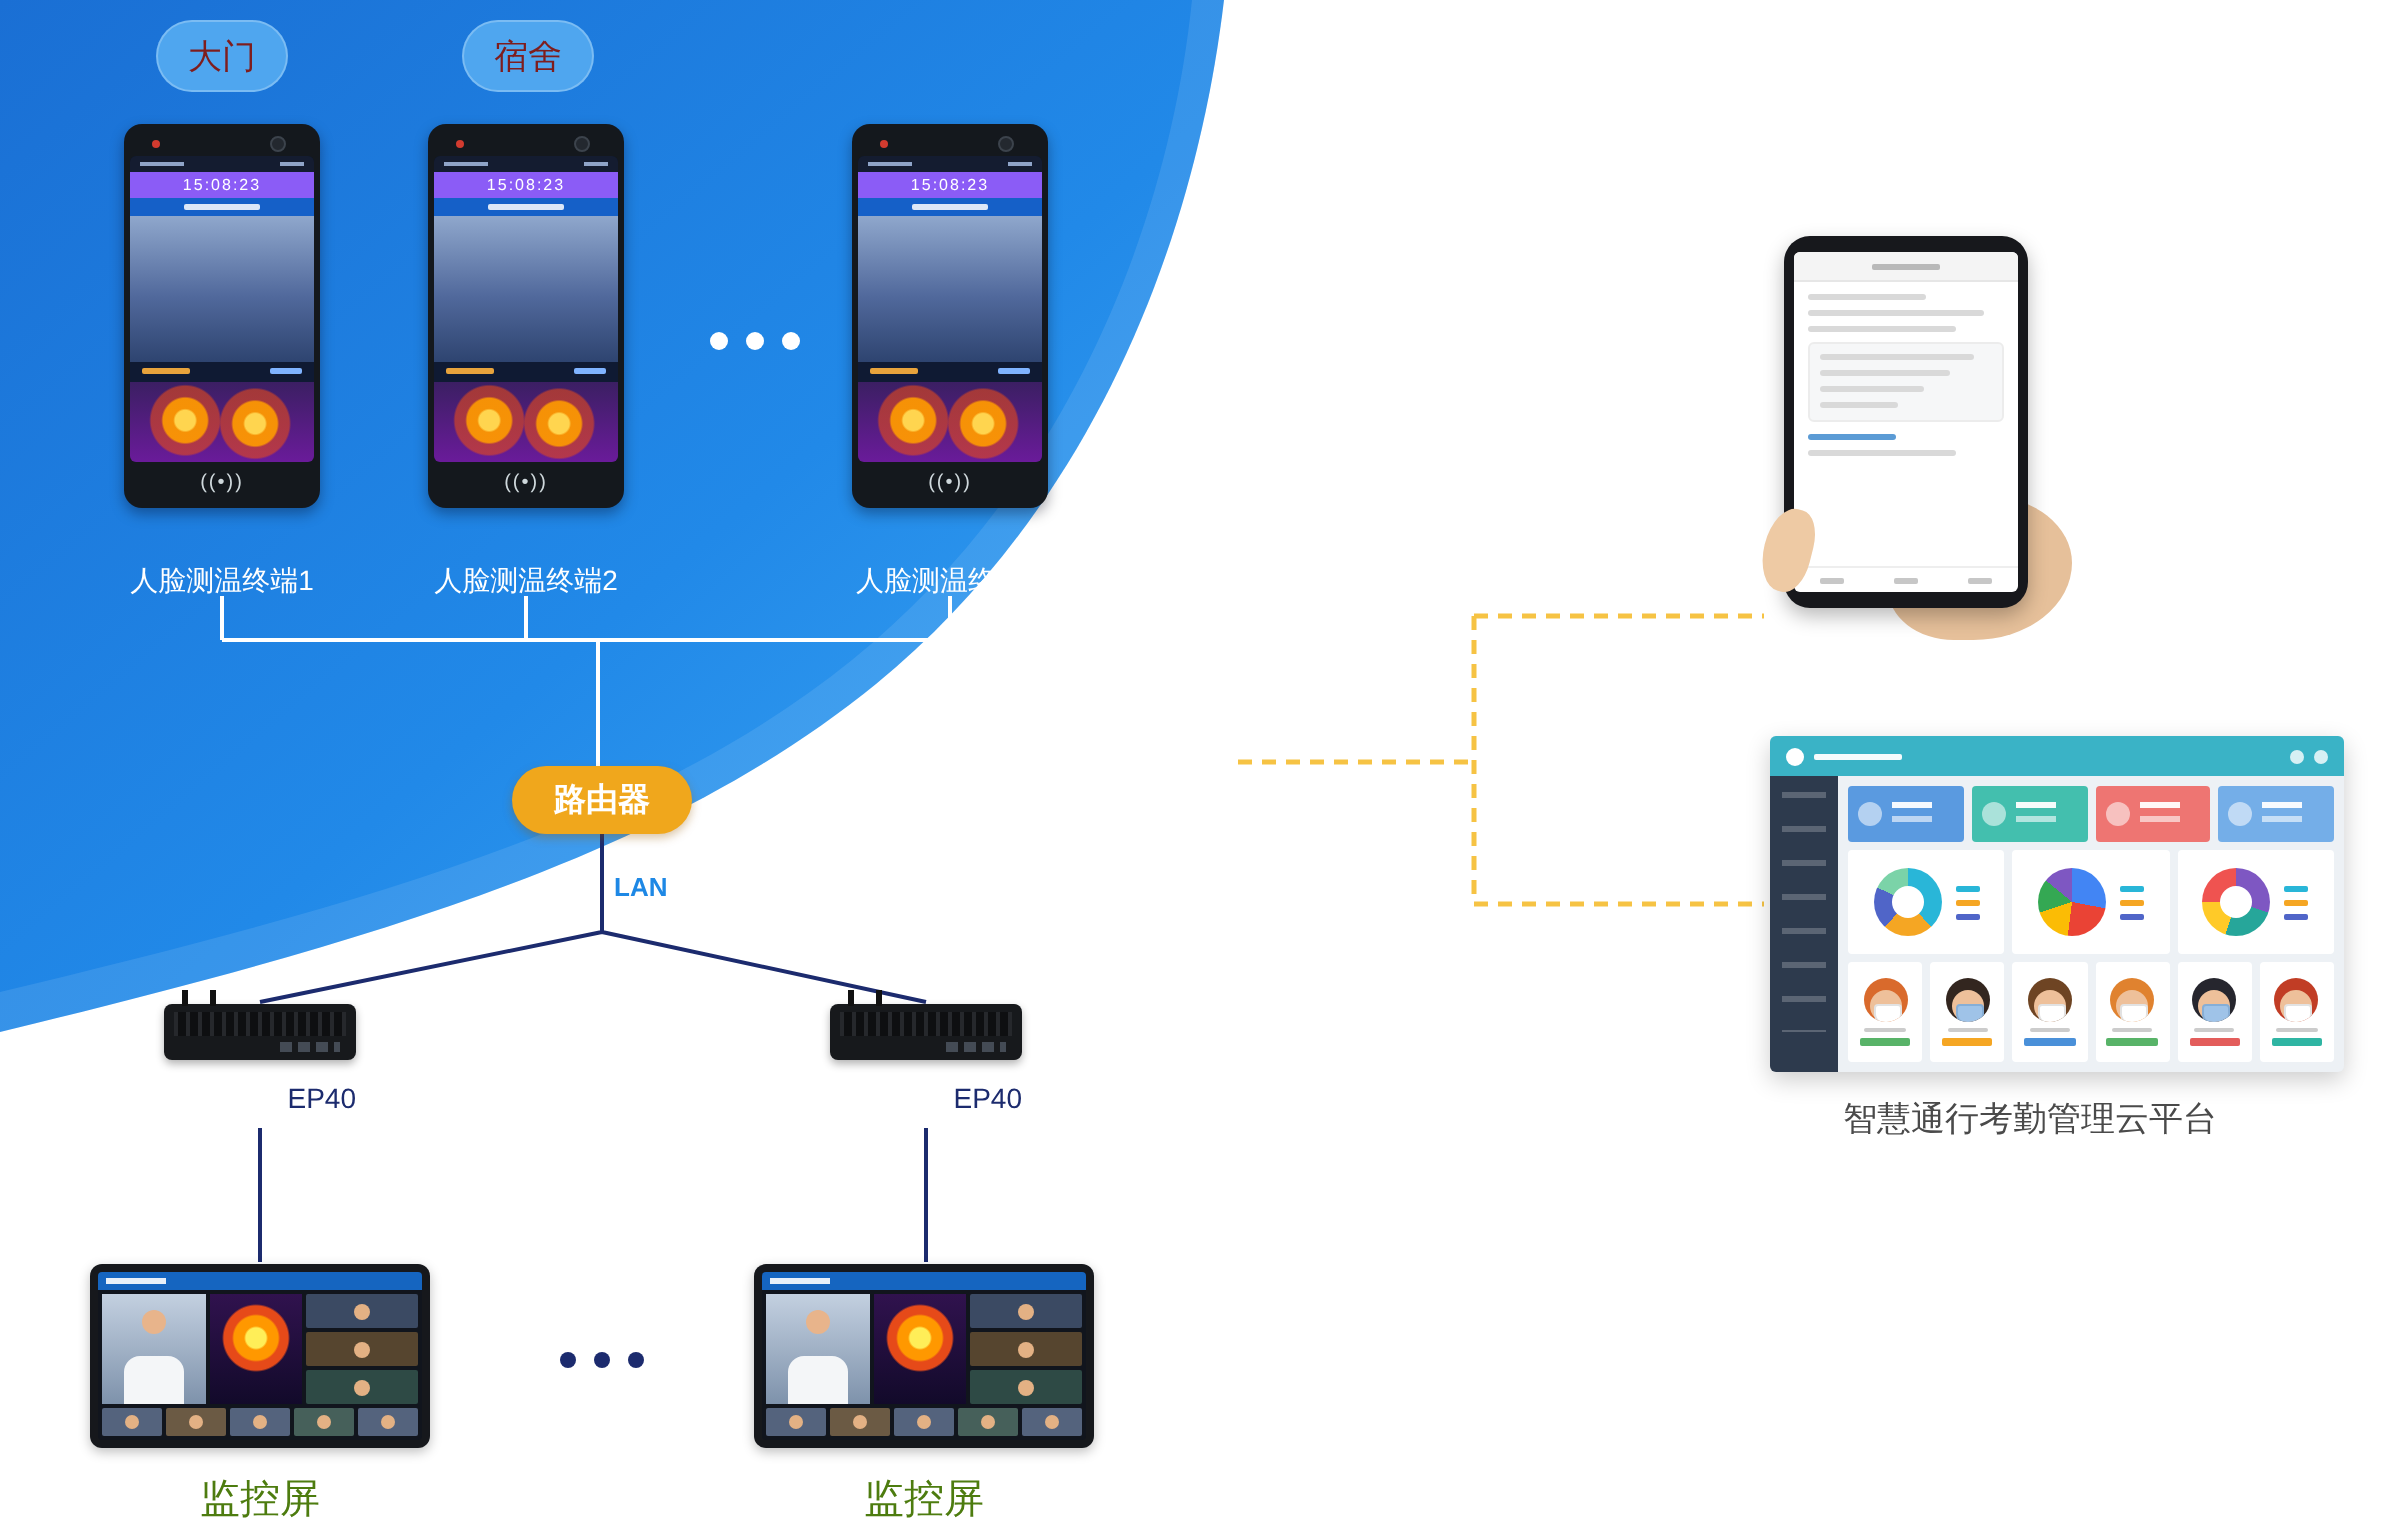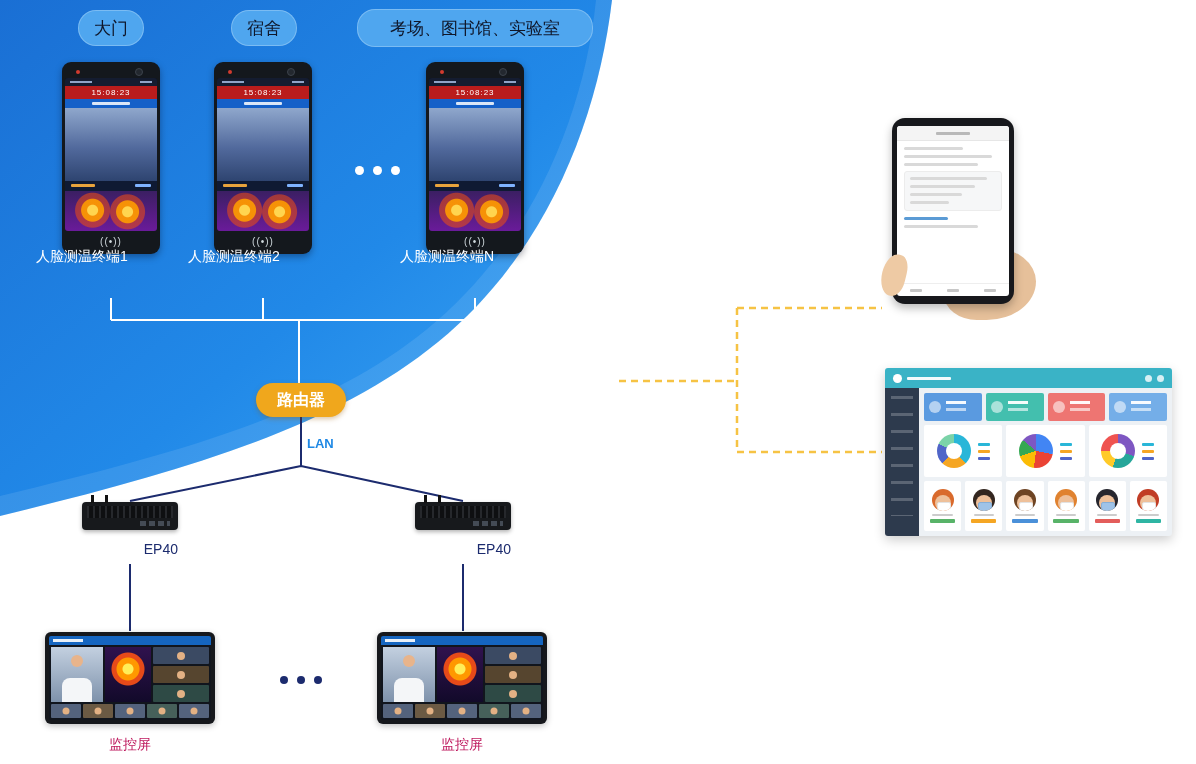--- a/index.html
+++ b/index.html
@@ -4,56 +4,56 @@
 <style>
   html,body{margin:0;padding:0;background:#fff;font-family:"Liberation Sans",sans-serif;}
   .canvas{position:relative;width:1196px;height:764px;background:#fff;overflow:hidden;}
   .canvas *{box-sizing:border-box;}
   svg.layer{position:absolute;left:0;top:0;pointer-events:none;}
   .bg{z-index:0;}
   .lines{z-index:3;}
 
   
   .pill{position:absolute;z-index:4;height:36px;border-radius:18px;background:#4fa6ef;
-        color:#0f172a;font-size:17px;display:flex;align-items:center;justify-content:center;
+        color:#7f1d1d;font-size:17px;display:flex;align-items:center;justify-content:center;
         box-shadow:inset 0 0 0 1px rgba(255,255,255,.25);}
   
   .terminal{position:absolute;top:62px;width:98px;height:192px;z-index:4;}
   .t-frame{width:100%;height:100%;background:#14181d;border-radius:9px;padding:3px;
            display:flex;flex-direction:column;box-shadow:0 3px 7px rgba(0,0,20,.35);}
   .t-bezel{height:13px;position:relative;}
   .t-led{position:absolute;left:11px;top:5px;width:4px;height:4px;border-radius:50%;background:#d23b2f;}
   .t-cam{position:absolute;right:14px;top:3px;width:8px;height:8px;border-radius:50%;
          background:#23282f;border:1px solid #3c434c;}
   .t-screen{flex:1;background:#0d1526;border-radius:3px;overflow:hidden;display:flex;flex-direction:column;}
   .t-status{height:8px;background:#141c30;position:relative;}
   .t-status::before{content:"";position:absolute;left:5px;top:3px;width:22px;height:2px;background:#8fa4c8;}
   .t-status::after{content:"";position:absolute;right:5px;top:3px;width:12px;height:2px;background:#8fa4c8;}
   .t-time{height:13px;color:#fff;font-size:8px;line-height:13px;text-align:center;
-          letter-spacing:1px;background:#b91c1c;}
+          letter-spacing:1px;background:#8b5cf6;}
   .t-title{height:9px;background:#1560c8;position:relative;}
   .t-title::before{content:"";position:absolute;left:50%;top:3px;transform:translateX(-50%);
                    width:38px;height:3px;background:rgba(255,255,255,.85);border-radius:1px;}
   .t-photo{flex:1;position:relative;background:linear-gradient(180deg,#8fa7cc 0%,#51699c 55%,#2e4470 100%);overflow:hidden;}
   .pers{position:absolute;bottom:2px;width:16px;}
   .pers .hd{width:8px;height:8px;border-radius:50%;background:#e8b48b;margin:0 auto;}
   .pers .bd{width:16px;height:18px;border-radius:4px 4px 0 0;margin-top:1px;background:#f2f4f7;}
   .pp1{left:5px;}  .pp2{left:25px;} .pp3{left:45px;} .pp4{left:66px;}
   .pp2 .bd{background:#37507e;} .pp3 .bd{background:#e9edf2;} .pp4 .bd{background:#d7dde6;}
   .pp2{bottom:6px;} .pp3{bottom:1px;}
   .t-info{height:10px;background:#0f1a33;position:relative;}
   .t-info::before{content:"";position:absolute;left:6px;top:3px;width:24px;height:3px;background:#e8a33c;border-radius:1px;}
   .t-info::after{content:"";position:absolute;right:6px;top:3px;width:16px;height:3px;background:#7fb3ff;border-radius:1px;}
   .t-thermal{height:40px;background:
       radial-gradient(circle at 30% 48%, #ffd54f 0 5px, rgba(255,152,0,.95) 6px 11px, rgba(230,74,25,.6) 12px 17px, transparent 18px),
       radial-gradient(circle at 68% 52%, #ffd54f 0 5px, rgba(255,152,0,.95) 6px 11px, rgba(230,74,25,.6) 12px 17px, transparent 18px),
       linear-gradient(180deg,#3b1f63,#6a1b9a);}
   .t-foot{height:20px;text-align:center;}
   .t-speaker{color:#cfd8dc;font-size:10px;line-height:20px;letter-spacing:1px;}
-  .t-label{position:absolute;top:248px;width:150px;text-align:left;color:#fff;font-size:14px;z-index:4;}
+  .t-label{position:absolute;top:282px;width:150px;text-align:center;color:#fff;font-size:14px;z-index:4;}
 
   
   .dots{position:absolute;display:flex;gap:9px;z-index:4;}
   .dots i{width:9px;height:9px;border-radius:50%;display:block;}
   .dots-white i{background:#fff;}
   .dots-navy i{width:8px;height:8px;background:#1c2b6e;}
 
   
   .router{position:absolute;left:256px;top:383px;width:90px;height:34px;border-radius:17px;
           background:#f0a71c;color:#fff;font-size:16px;font-weight:bold;z-index:4;
@@ -91,21 +91,21 @@
   .m-thumb:nth-child(2){background:#56452f;}
   .m-thumb:nth-child(3){background:#2e4a45;}
   .m-thumb::before{content:"";position:absolute;left:50%;top:50%;transform:translate(-50%,-50%);
         width:8px;height:8px;border-radius:50%;background:#e3b184;}
   .m-strip{height:16px;display:flex;gap:2px;padding:0 2px 2px;}
   .m-cell{flex:1;border-radius:1px;position:relative;background:#54637d;}
   .m-cell:nth-child(2){background:#6b5a44;}
   .m-cell:nth-child(4){background:#46605a;}
   .m-cell::before{content:"";position:absolute;left:50%;top:50%;transform:translate(-50%,-50%);
         width:7px;height:7px;border-radius:50%;background:#e3b184;}
-  .m-label{position:absolute;top:736px;width:170px;text-align:center;color:#be185d;font-size:14px;z-index:4;}
+  .m-label{position:absolute;top:736px;width:170px;text-align:center;color:#4d7c0f;font-size:20px;z-index:4;}
 
   
   .phone-wrap{position:absolute;left:886px;top:118px;width:140px;height:194px;z-index:4;}
   .palm{position:absolute;right:-10px;bottom:-8px;width:92px;height:72px;background:#e6c09a;
         border-radius:48% 52% 60% 40%;}
   .phone{position:absolute;left:6px;top:0;width:122px;height:186px;background:#17181c;
         border-radius:13px;padding:8px 5px;box-shadow:0 4px 10px rgba(0,0,0,.28);}
   .ph-screen{width:100%;height:100%;background:#fff;border-radius:3px;overflow:hidden;
         display:flex;flex-direction:column;}
   .ph-header{height:15px;background:#f4f4f4;border-bottom:1px solid #e6e6e6;position:relative;}
@@ -180,21 +180,20 @@
         <stop offset="0.55" stop-color="#2189e8"></stop>
         <stop offset="1" stop-color="#3fa9f5"></stop>
       </linearGradient>
     </defs>
     <path d="M0,0 H612 C598,118 548,252 438,342 C330,430 180,472 0,516 Z" fill="url(#bgGrad)"></path>
     <path d="M612,0 C598,118 548,252 438,342 C330,430 180,472 0,516 L0,496 C178,453 322,414 426,330 C532,244 584,116 596,0 Z" fill="rgba(255,255,255,0.10)"></path>
   </svg>
 
   <div class="pill" style="left:78px;top:10px;width:66px">大门</div>
   <div class="pill" style="left:231px;top:10px;width:66px">宿舍</div>
-  <div class="pill" style="left:357px;top:9px;width:236px;height:38px">考场、图书馆、实验室</div>
 
   <svg class="layer lines" width="1196" height="764" viewBox="0 0 1196 764">
     <g stroke="#ffffff" stroke-width="2" fill="none">
       <path d="M111,298 V320 M263,298 V320 M475,298 V320 M111,320 H475 M299,320 V383"></path>
     </g>
     <g stroke="#1c2b6e" stroke-width="2" fill="none">
       <path d="M301,417 V466 M301,466 L130,501 M301,466 L463,501 M130,564 V631 M463,564 V631"></path>
     </g>
     <g stroke="#f6c344" stroke-width="2.5" fill="none" stroke-dasharray="7 5">
       <path d="M619,381 H737 M737,308 V452 M737,308 H882 M737,452 H882"></path>
@@ -446,14 +445,15 @@
             </div>
           <div class="d-face">
               <span class="head h6"></span>
               <span class="nm"></span>
               <span class="tag tg6"></span>
             </div>
         </div>
       </div>
     </div>
   </div>
+  <div class="caption" style="left:885px;top:548px;width:260px">智慧通行考勤管理云平台</div>
 
 </div>
 
 </body></html>

